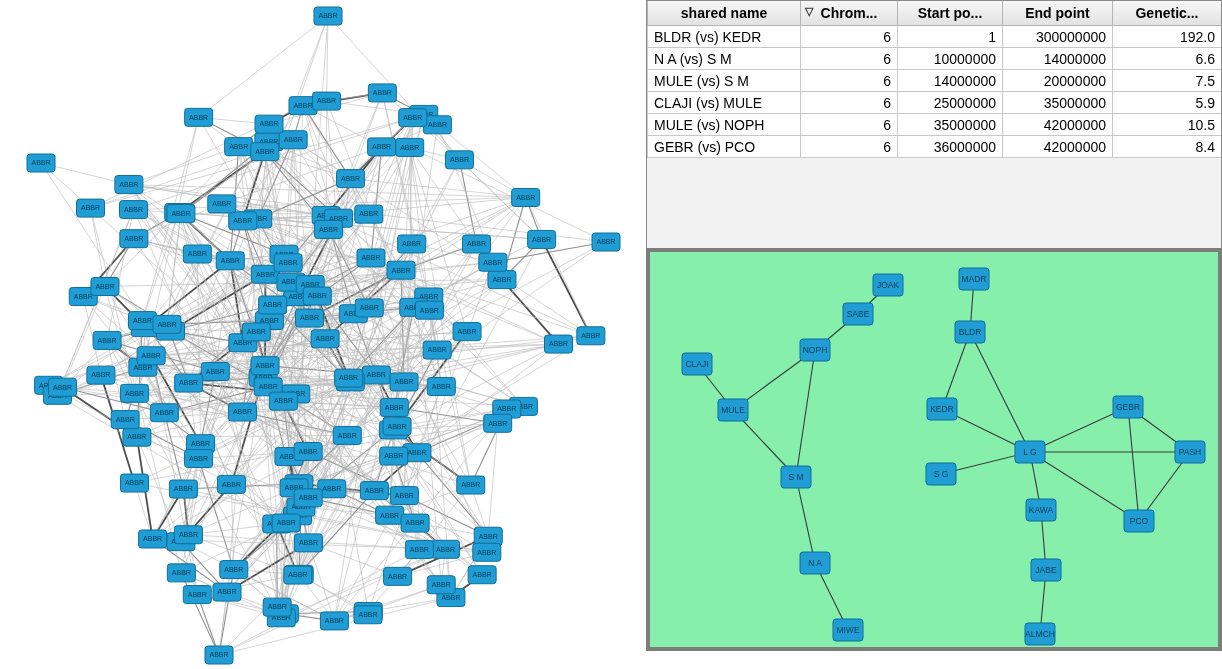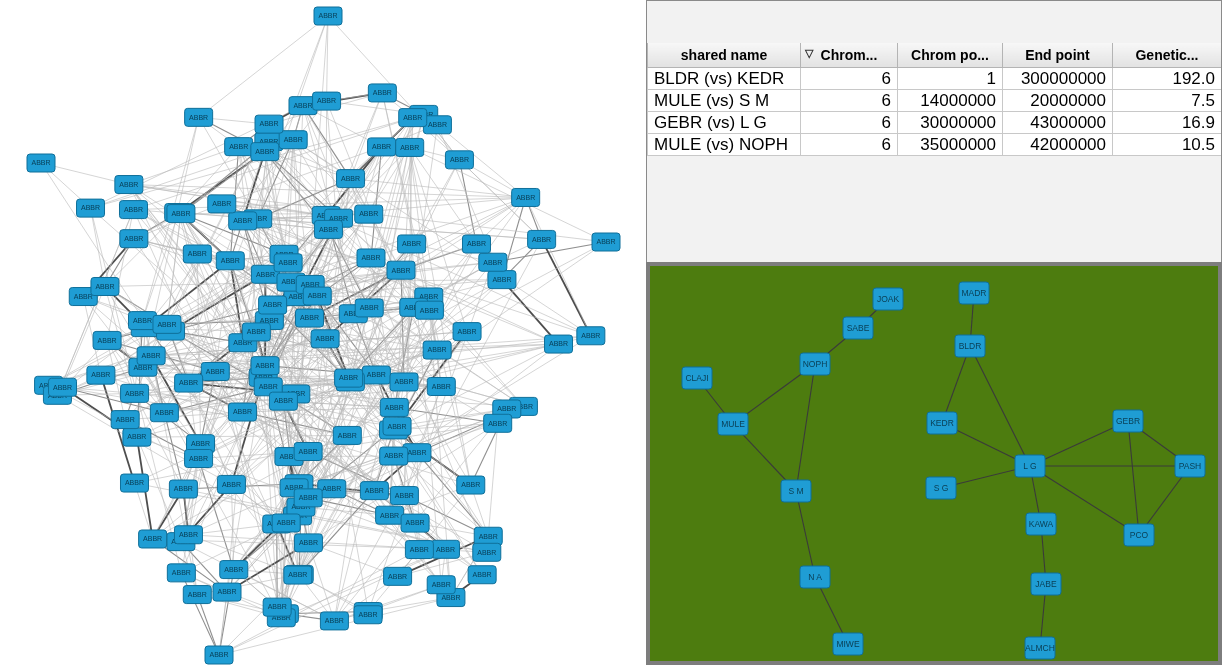--- a/index.html
+++ b/index.html
@@ -47,21 +47,20 @@
     background: #f2f2f2;
     border: 1px solid #8a8a8a;
     box-sizing: border-box;
     overflow: hidden;
   }
   table.data-table {
     border-collapse: collapse;
     width: 100%;
     font-size: 13.5px;
     table-layout: fixed;
-    margin-top: 42px;
   }
   table.data-table th {
     background: linear-gradient(#f7f7f7, #e2e2e2);
     border: 1px solid #b4b4b4;
     border-top: none;
     height: 24px;
     font-weight: bold;
     color: #000;
     font-size: 14px;
     padding: 0 6px;
@@ -78,40 +77,40 @@
     color: #333;
   }
   table.data-table td {
     border: 1px solid #c8c8c8;
     height: 21px;
     padding: 0 6px;
     background: #ffffff;
     color: #000;
     white-space: nowrap;
     overflow: hidden;
-    font-size: 17px;
+    font-size: 14px;
   }
   td.num { text-align: right; }
   td.txt { text-align: left; }
 
   
   col.c0 { width: 153px; }
   col.c1 { width: 97px; }
   col.c2 { width: 105px; }
   col.c3 { width: 110px; }
   col.c4 { width: 109px; }
 
   
   #sub-network {
     position: absolute;
     left: 0;
-    top: 262px;
+    top: 248px;
     width: 576px;
     height: 403px;
-    background: #4d7c0f;
+    background: #86efac;
     border: 4px solid #7d7d7d;
     box-sizing: border-box;
     overflow: hidden;
   }
   #sub-network svg { display: block; }
 
   .node-rect {
     fill: #1f9dd4;
     stroke: #0f6f99;
     stroke-width: 1;
@@ -1593,53 +1592,67 @@
           <col class="c0">
             <col class="c1">
             <col class="c2">
             <col class="c3">
             <col class="c4">
         </colgroup>
         <thead>
           <tr id="header-row">
               <th><span>shared name</span></th>
               <th><span class="filter-glyph">▽</span><span>Chrom...</span></th>
-              <th><span>Chrom po...</span></th>
+              <th><span>Start po...</span></th>
               <th><span>End point</span></th>
               <th><span>Genetic...</span></th>
             </tr>
         </thead>
         <tbody id="table-body">
             <tr>
               <td class="txt">BLDR (vs) KEDR</td>
               <td class="num">6</td>
               <td class="num">1</td>
               <td class="num">300000000</td>
               <td class="num">192.0</td>
             </tr>
             <tr>
+              <td class="txt">N A (vs) S M</td>
+              <td class="num">6</td>
+              <td class="num">10000000</td>
+              <td class="num">14000000</td>
+              <td class="num">6.6</td>
+            </tr>
+            <tr>
               <td class="txt">MULE (vs) S M</td>
               <td class="num">6</td>
               <td class="num">14000000</td>
               <td class="num">20000000</td>
               <td class="num">7.5</td>
             </tr>
             <tr>
-              <td class="txt">GEBR (vs) L G</td>
+              <td class="txt">CLAJI (vs) MULE</td>
               <td class="num">6</td>
-              <td class="num">30000000</td>
-              <td class="num">43000000</td>
-              <td class="num">16.9</td>
+              <td class="num">25000000</td>
+              <td class="num">35000000</td>
+              <td class="num">5.9</td>
             </tr>
             <tr>
               <td class="txt">MULE (vs) NOPH</td>
               <td class="num">6</td>
               <td class="num">35000000</td>
               <td class="num">42000000</td>
               <td class="num">10.5</td>
+            </tr>
+            <tr>
+              <td class="txt">GEBR (vs) PCO</td>
+              <td class="num">6</td>
+              <td class="num">36000000</td>
+              <td class="num">42000000</td>
+              <td class="num">8.4</td>
             </tr>
           </tbody>
       </table>
     </div>
 
     <div id="sub-network">
       <svg width="568" height="395" viewBox="0 0 568 395">
         <g id="sub-edges">
             <line x1="238" y1="33" x2="208" y2="62" class="sub-edge"></line>
             <line x1="208" y1="62" x2="165" y2="98" class="sub-edge"></line>

